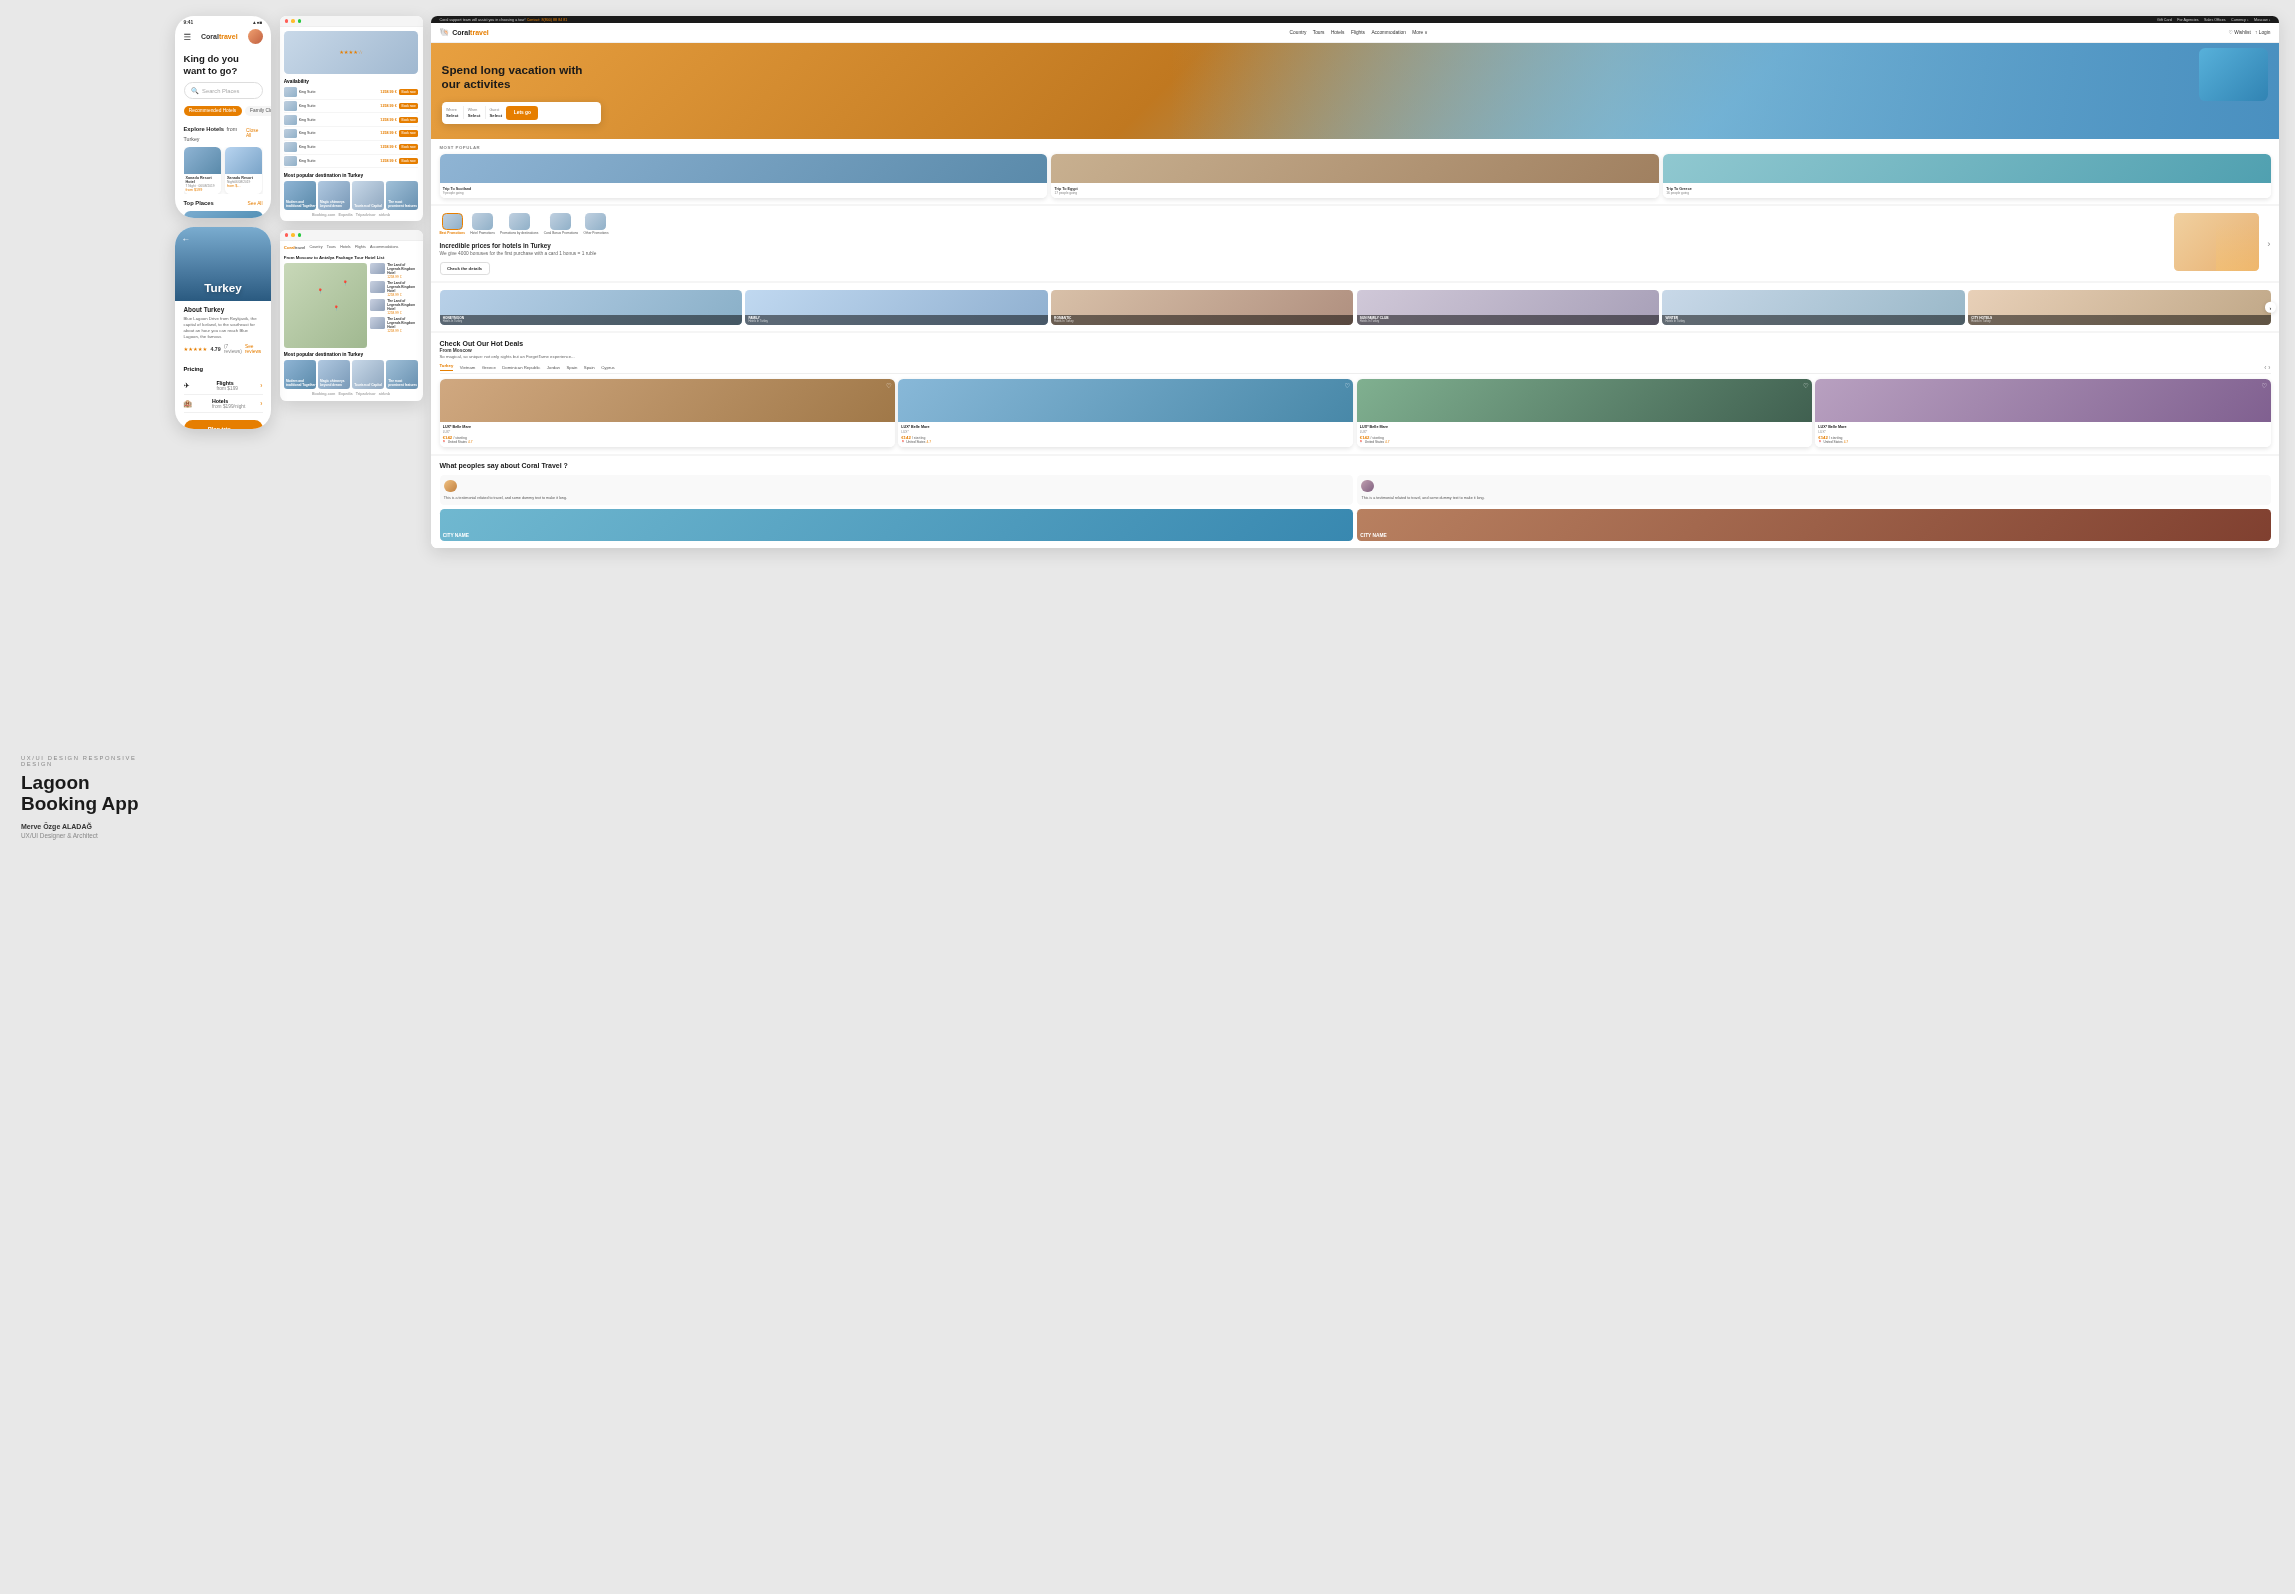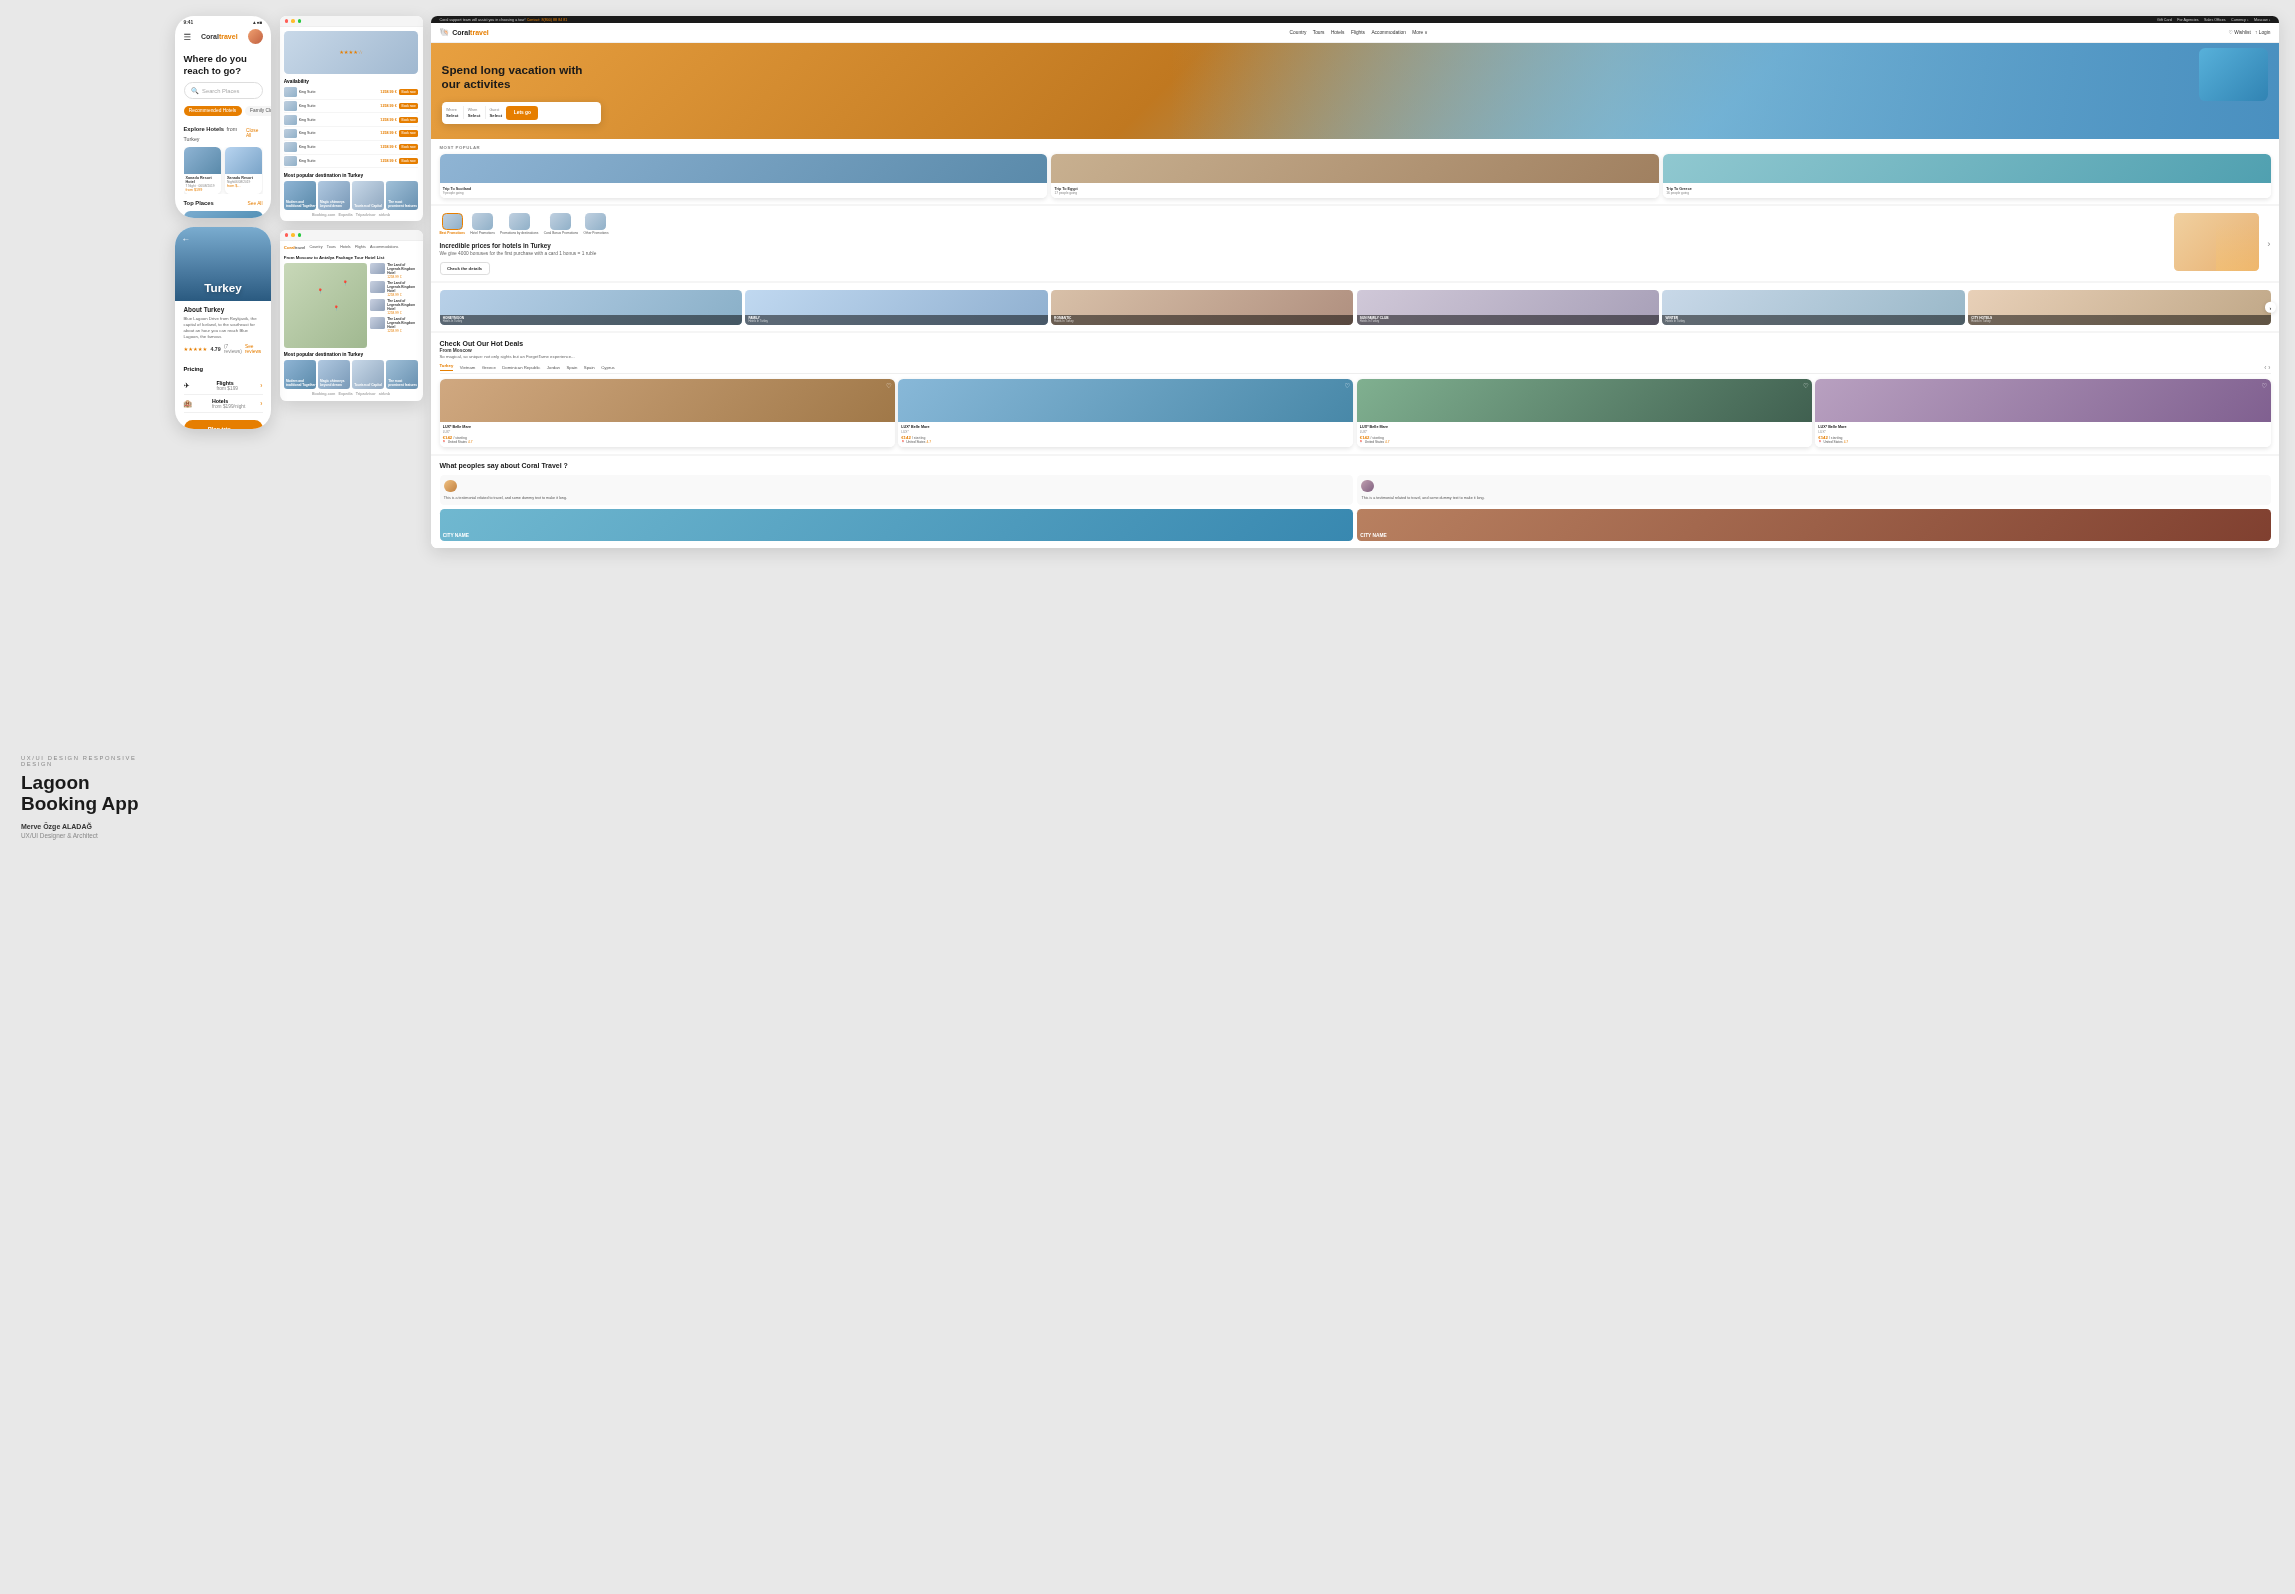--- a/index.html
+++ b/index.html
@@ -743,22 +743,22 @@
       </div>
       <div class="phone-header">
         <span class="hamburger-icon">☰</span>
         <span class="app-logo-text">
           <span>Coral</span><span class="app-logo-accent">travel</span>
         </span>
         <div class="avatar-circle"></div>
       </div>
       <div class="phone-search-section">
         <div class="phone-title">
-          <span>Where do you</span><br>
-          <span>reach to go?</span>
+          <span>King do you</span><br>
+          <span>want to go?</span>
         </div>
         <div class="search-bar">
           <span class="search-icon-sm">🔍</span>
           <span>Search Places</span>
         </div>
       </div>
       <div class="filter-tabs">
         <span class="filter-tab filter-tab-active">Recommended Hotels</span>
         <span class="filter-tab filter-tab-inactive">Family Club</span>
 

